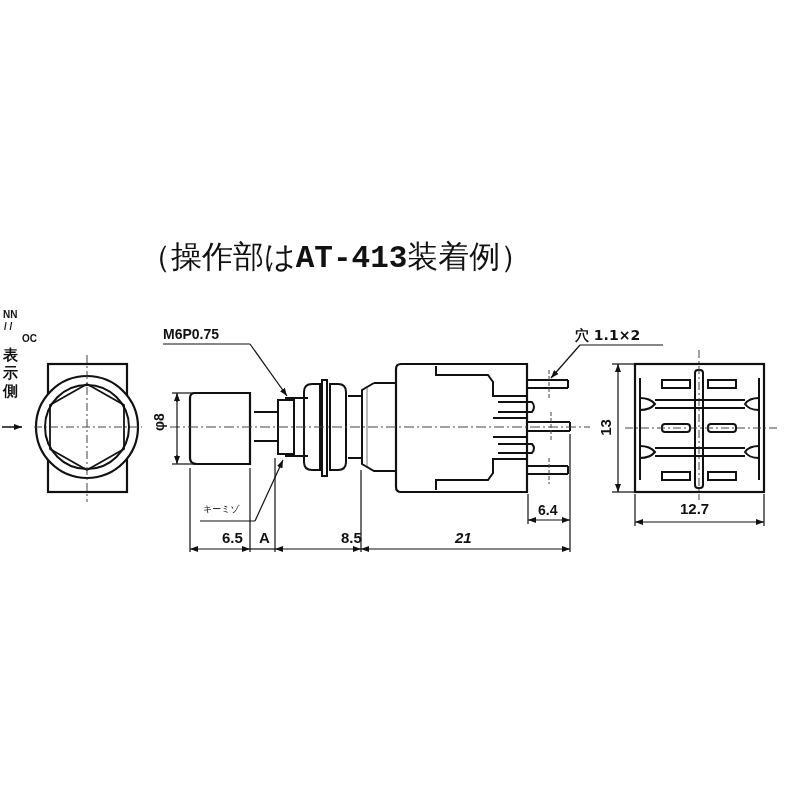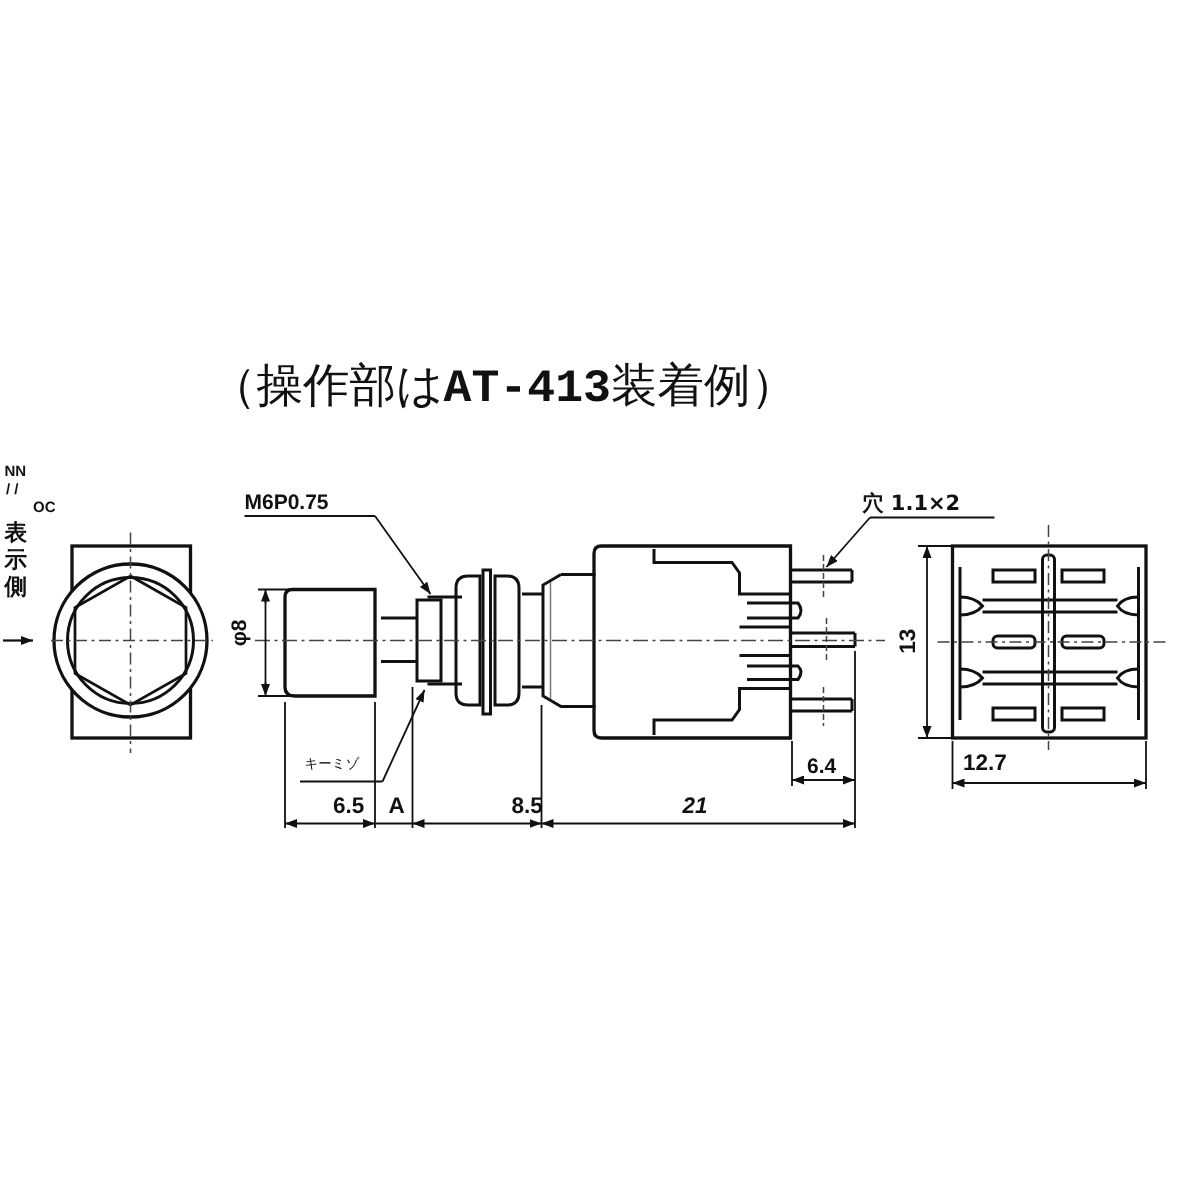--- a/index.html
+++ b/index.html
@@ -27,21 +27,21 @@
 <div class="lbl" style="left:203px;top:503px;font-size:9px;font-family:'DejaVu Sans',sans-serif;">キーミゾ</div>
 <div class="lbl" style="left:575px;top:327px;font-size:14px;font-weight:bold;font-family:'DejaVu Sans',sans-serif;text-align:center;">穴 1.1×2</div>
 
 <div class="lbl" style="left:150px;top:414px;font-size:14px;font-weight:bold;transform:rotate(-90deg);transform-origin:center;">φ8</div>
 <div class="lbl" style="left:206px;top:529px;font-size:15px;font-weight:bold;margin-left:16px;">6.5</div>
 <div class="lbl" style="left:259px;top:529px;font-size:15px;font-weight:bold;">A</div>
 <div class="lbl" style="left:303px;top:529px;font-size:15px;font-weight:bold;margin-left:38px;">8.5</div>
 <div class="lbl" style="left:455px;top:529px;font-size:15px;font-weight:bold;font-style:italic;">21</div>
 <div class="lbl" style="left:538px;top:502px;font-size:14px;font-weight:bold;">6.4</div>
 <div class="lbl" style="left:597px;top:419px;font-size:15px;font-weight:bold;transform:rotate(-90deg);transform-origin:center;">13</div>
-<div class="lbl" style="left:642px;top:500px;font-size:15px;font-weight:bold;">12.7</div>
+<div class="lbl" style="left:680px;top:500px;font-size:15px;font-weight:bold;">12.7</div>
 
 <svg id="drawing" width="800" height="800" viewBox="0 0 800 800">
   <defs>
     <marker id="arr" markerWidth="8" markerHeight="6" refX="8" refY="3" orient="auto" markerUnits="userSpaceOnUse">
       <path d="M0,0 L8,3 L0,6 Z" fill="#111"></path>
     </marker>
     <marker id="arrS" markerWidth="8" markerHeight="6" refX="0" refY="3" orient="auto" markerUnits="userSpaceOnUse">
       <path d="M8,0 L0,3 L8,6 Z" fill="#111"></path>
     </marker>
   </defs>

